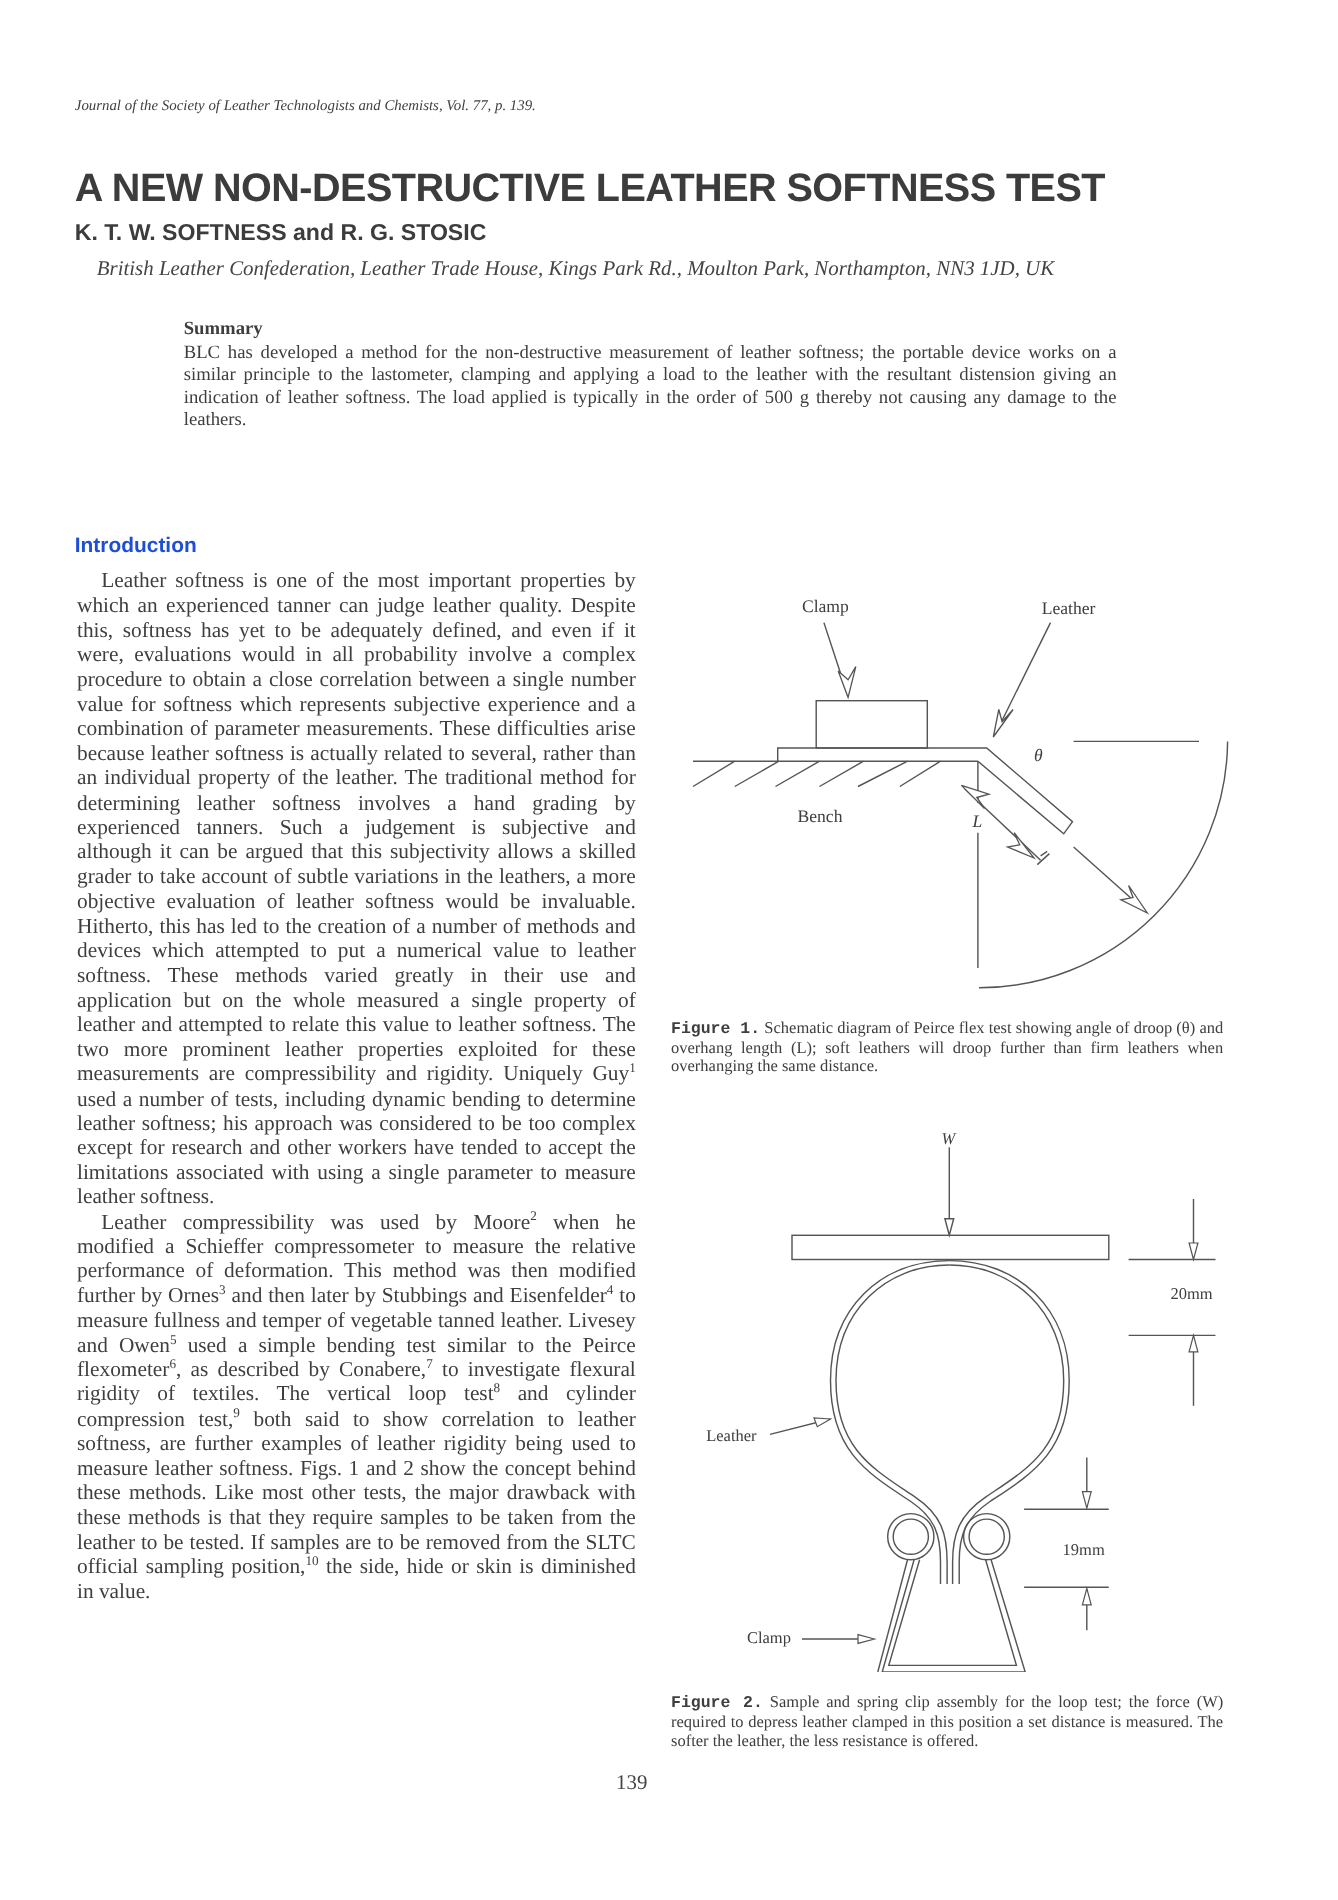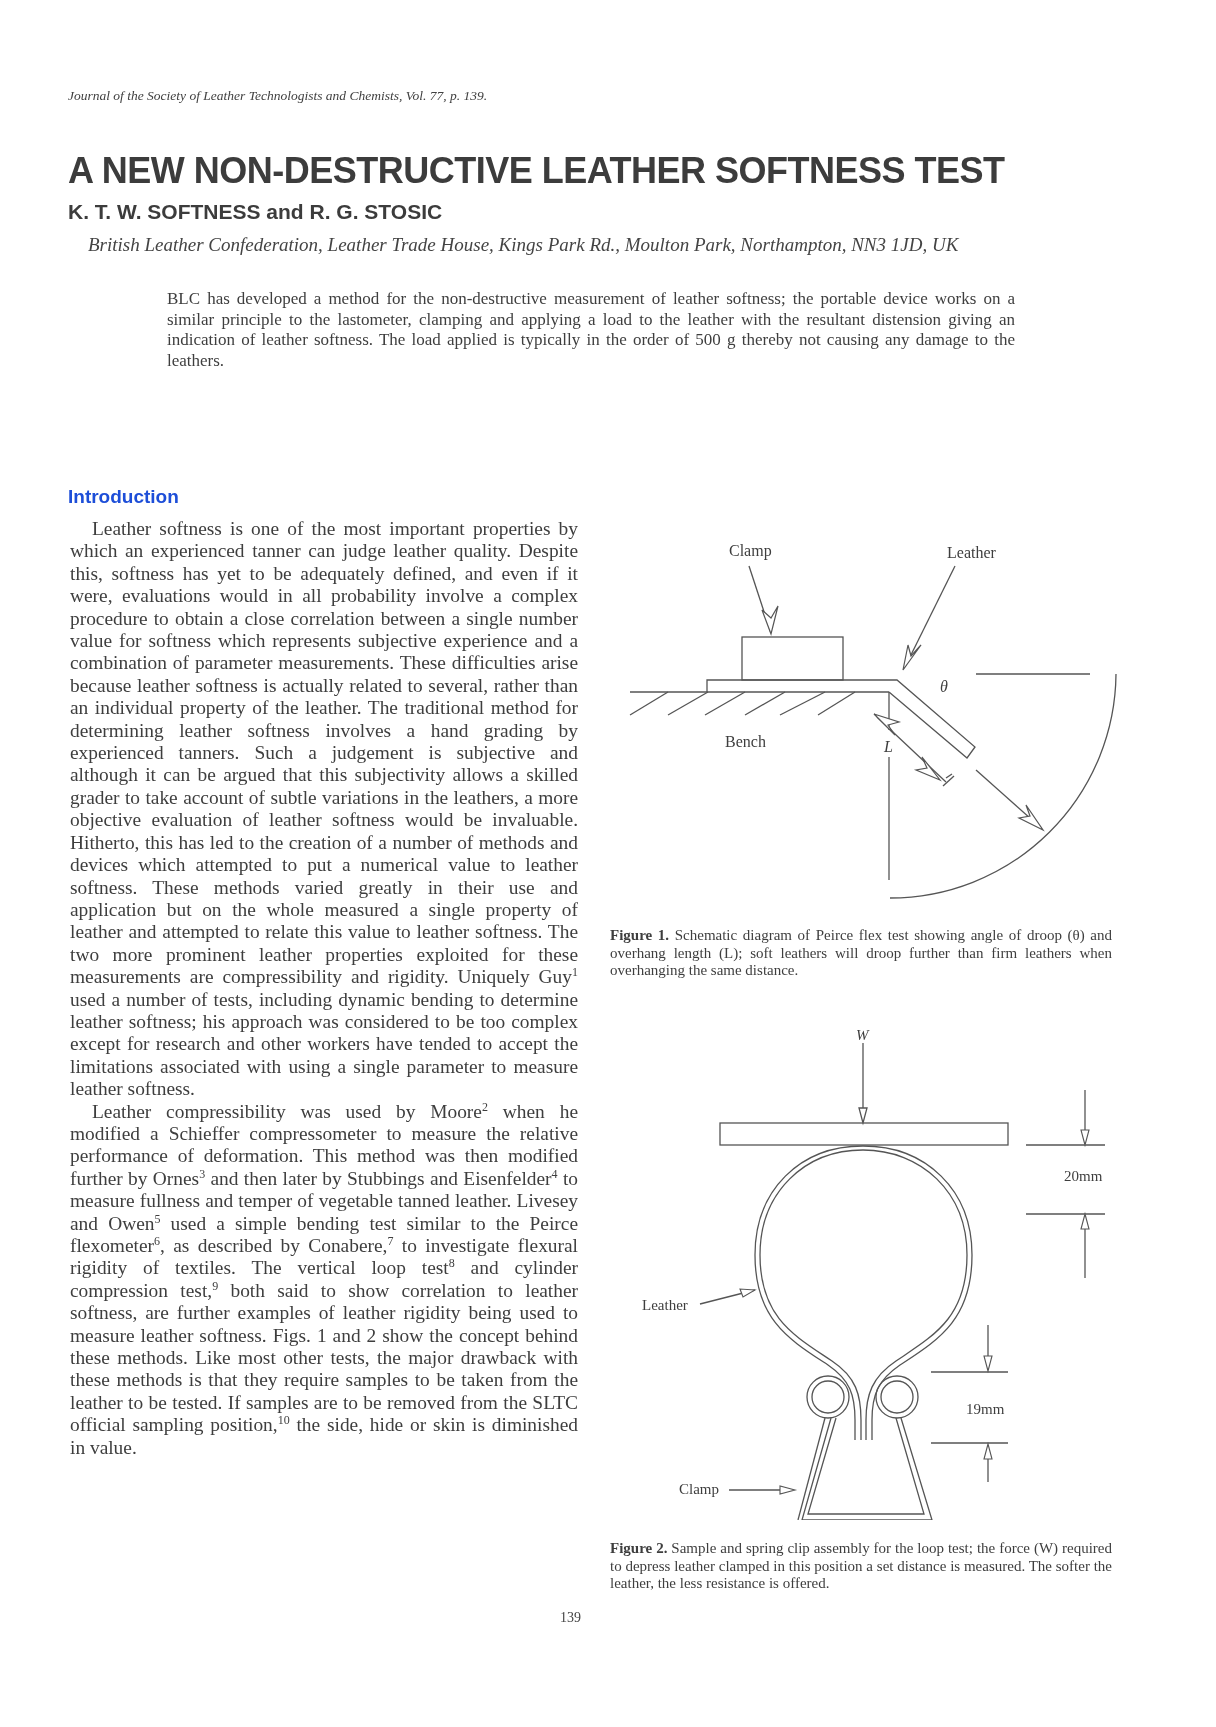--- a/index.html
+++ b/index.html
@@ -12,33 +12,34 @@
   .summary { left: 167px; top: 289px; width: 848px; font-size: 17px; line-height: 20.5px; text-align: justify; color: #3e3e3e; }
   .summary h3 { margin: 0; font-size: 17px; font-weight: bold; }
   .summary p { margin: 0; }
   .summary p.indent { text-indent: 12px; }
   .intro-h { left: 68px; top: 486px; font-family: "Liberation Sans", sans-serif; font-weight: bold; font-size: 19px; color: #1d4ed8; }
   .bodycol { left: 70px; top: 518px; width: 508px; font-size: 19.4px; line-height: 22.4px; text-align: justify; color: #3e3e3e; }
   .bodycol p { margin: 0; text-indent: 22px; }
   .bodycol sup { font-size: 12px; line-height: 0; }
   .fig { left: 610px; }
   .caption { font-size: 15px; line-height: 17.5px; text-align: justify; color: #3e3e3e; width: 502px; }
-  .caption b { font-weight: bold; }
-  .pagenum { left: 560px; top: 1610px; font-size: 14px; color: #444; }
+  .caption b { font-weight: bold; font-family: Liberation Mono, monospace; }
+  .pagenum { left: 560px; top: 1610px; font-size: 19px; color: #444; }
   svg text { font-family: "Liberation Serif", serif; fill: #3e3e3e; }
 </style>
 </head>
 <body>
 
 <div class="abs journal">Journal of the Society of Leather Technologists and Chemists, Vol. 77, p. 139.</div>
 <div class="abs title">A NEW NON-DESTRUCTIVE LEATHER SOFTNESS TEST</div>
 <div class="abs authors">K. T. W. SOFTNESS and R. G. STOSIC</div>
 <div class="abs affil">British Leather Confederation, Leather Trade House, Kings Park Rd., Moulton Park, Northampton, NN3 1JD, UK</div>
 
 <div class="abs summary">
+  <h3>Summary</h3>
   <p>BLC has developed a method for the non-destructive measurement of leather softness; the portable device works on a similar principle to the lastometer, clamping and applying a load to the leather with the resultant distension giving an indication of leather softness. The load applied is typically in the order of 500 g thereby not causing any damage to the leathers.</p>
 </div>
 
 <div class="abs intro-h">Introduction</div>
 
 <div class="abs bodycol">
   <p><span>Leather softness is one of the most important properties by which an experienced tanner can judge leather quality. Despite this, softness has yet to be adequately defined, and even if it were, evaluations would in all probability involve a complex procedure to obtain a close correlation between a single number value for softness which represents subjective experience and a combination of parameter measurements. These difficulties arise because leather softness is actually related to several, rather than an individual property of the leather. The traditional method for determining leather softness involves a hand grading by experienced tanners. Such a judgement is subjective and although it can be argued that this subjectivity allows a skilled grader to take account of subtle variations in the leathers, a more objective evaluation of leather softness would be invaluable. Hitherto, this has led to the creation of a number of methods and devices which attempted to put a numerical value to leather softness. These methods varied greatly in their use and application but on the whole measured a single property of leather and attempted to relate this value to leather softness. The two more prominent leather properties exploited for these measurements are compressibility and rigidity. Uniquely Guy</span><sup>1</sup><span> used a number of tests, including dynamic bending to determine leather softness; his approach was considered to be too complex except for research and other workers have tended to accept the limitations associated with using a single parameter to measure leather softness.</span></p>
   <p><span>Leather compressibility was used by Moore</span><sup>2</sup><span> when he modified a Schieffer compressometer to measure the relative performance of deformation. This method was then modified further by Ornes</span><sup>3</sup><span> and then later by Stubbings and Eisenfelder</span><sup>4</sup><span> to measure fullness and temper of vegetable tanned leather. Livesey and Owen</span><sup>5</sup><span> used a simple bending test similar to the Peirce flexometer</span><sup>6</sup><span>, as described by Conabere,</span><sup>7</sup><span> to investigate flexural rigidity of textiles. The vertical loop test</span><sup>8</sup><span> and cylinder compression test,</span><sup>9</sup><span> both said to show correlation to leather softness, are further examples of leather rigidity being used to measure leather softness. Figs. 1 and 2 show the concept behind these methods. Like most other tests, the major drawback with these methods is that they require samples to be taken from the leather to be tested. If samples are to be removed from the SLTC official sampling position,</span><sup>10</sup><span> the side, hide or skin is diminished in value.</span></p>
 </div>
 

